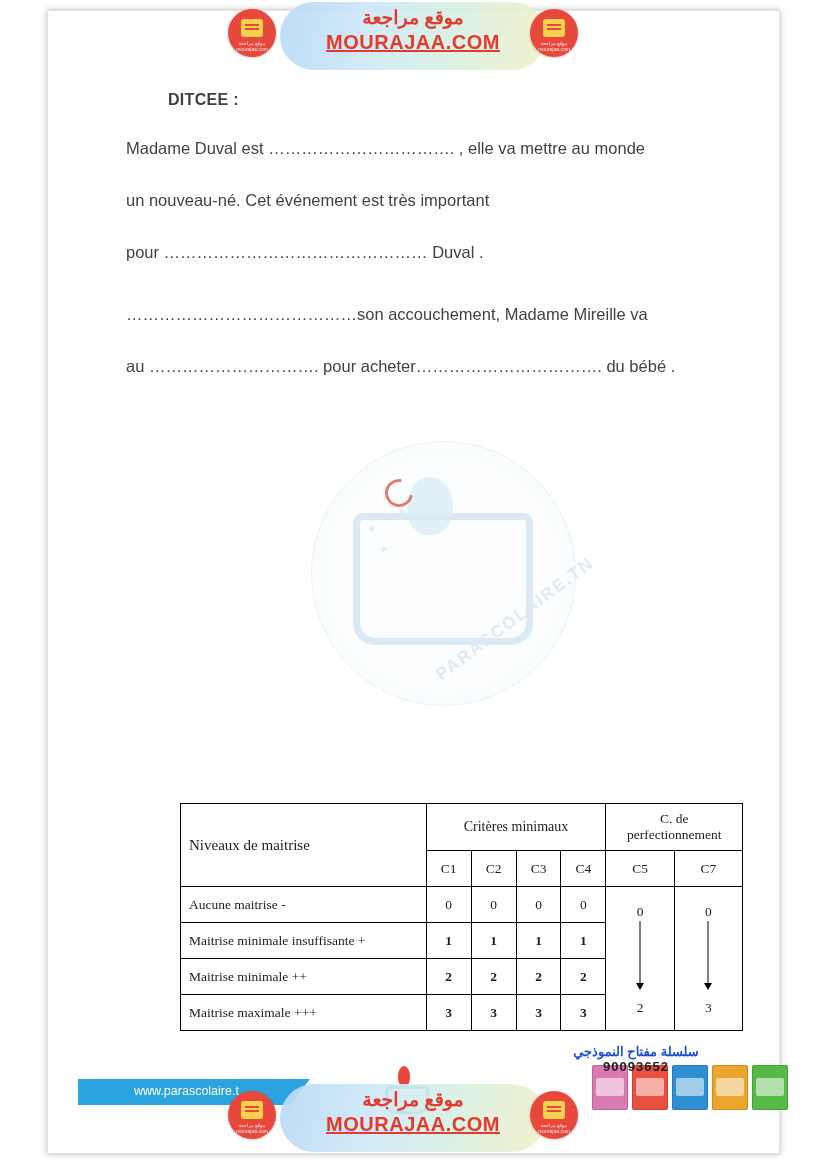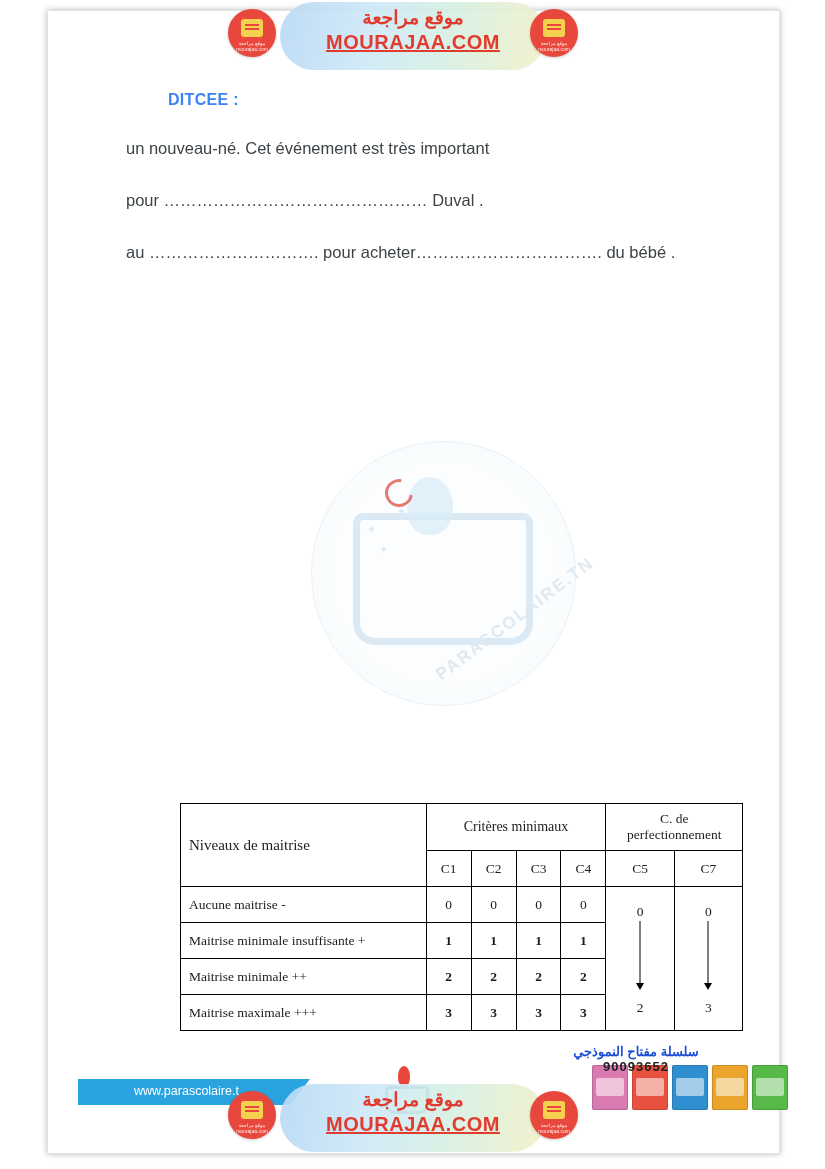--- a/index.html
+++ b/index.html
@@ -113,21 +113,21 @@
   .doc-body {
     position: absolute;
     left: 78px;
     top: 72px;
     width: 580px;
     color: #3a3f44;
   }
   .ditcee {
     font-size: 16px;
     font-weight: bold;
-    color: #3b82f6;
+    color: #404040;
     margin: 8px 0 20px 42px;
     letter-spacing: 0.3px;
   }
   .para {
     font-size: 16.5px;
     line-height: 38px;
     color: #3d4347;
     margin: 0 0 14px 0;
     font-weight: 350;
   }
@@ -445,23 +445,25 @@
   }
 </style>
 </head>
 <body>
 
 <div class="page-sheet">
 
   <div class="doc-body">
     <div class="ditcee">DITCEE :</div>
 
+    <div class="para">Madame Duval est ……………………………. , elle va mettre au monde</div>
     <div class="para">un nouveau-né. Cet événement est très important</div>
     <div class="para">pour ………………………………………… Duval .</div>
 
+    <div class="para p2">……………………………………son accouchement, Madame Mireille va</div>
     <div class="para">au …………………………. pour acheter……………………………. du bébé .</div>
   </div>
 
   <div class="center-wm">
     <div class="ring"></div>
     <div class="book"></div>
     <div class="flame"></div>
     <div class="moon"></div>
     <div class="star s1">✦</div>
     <div class="star s2">✦</div>

